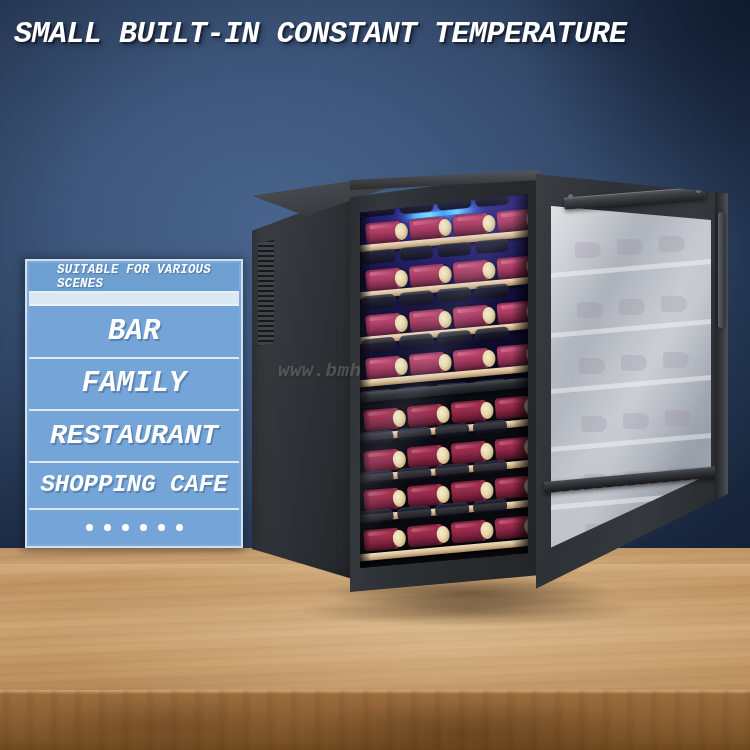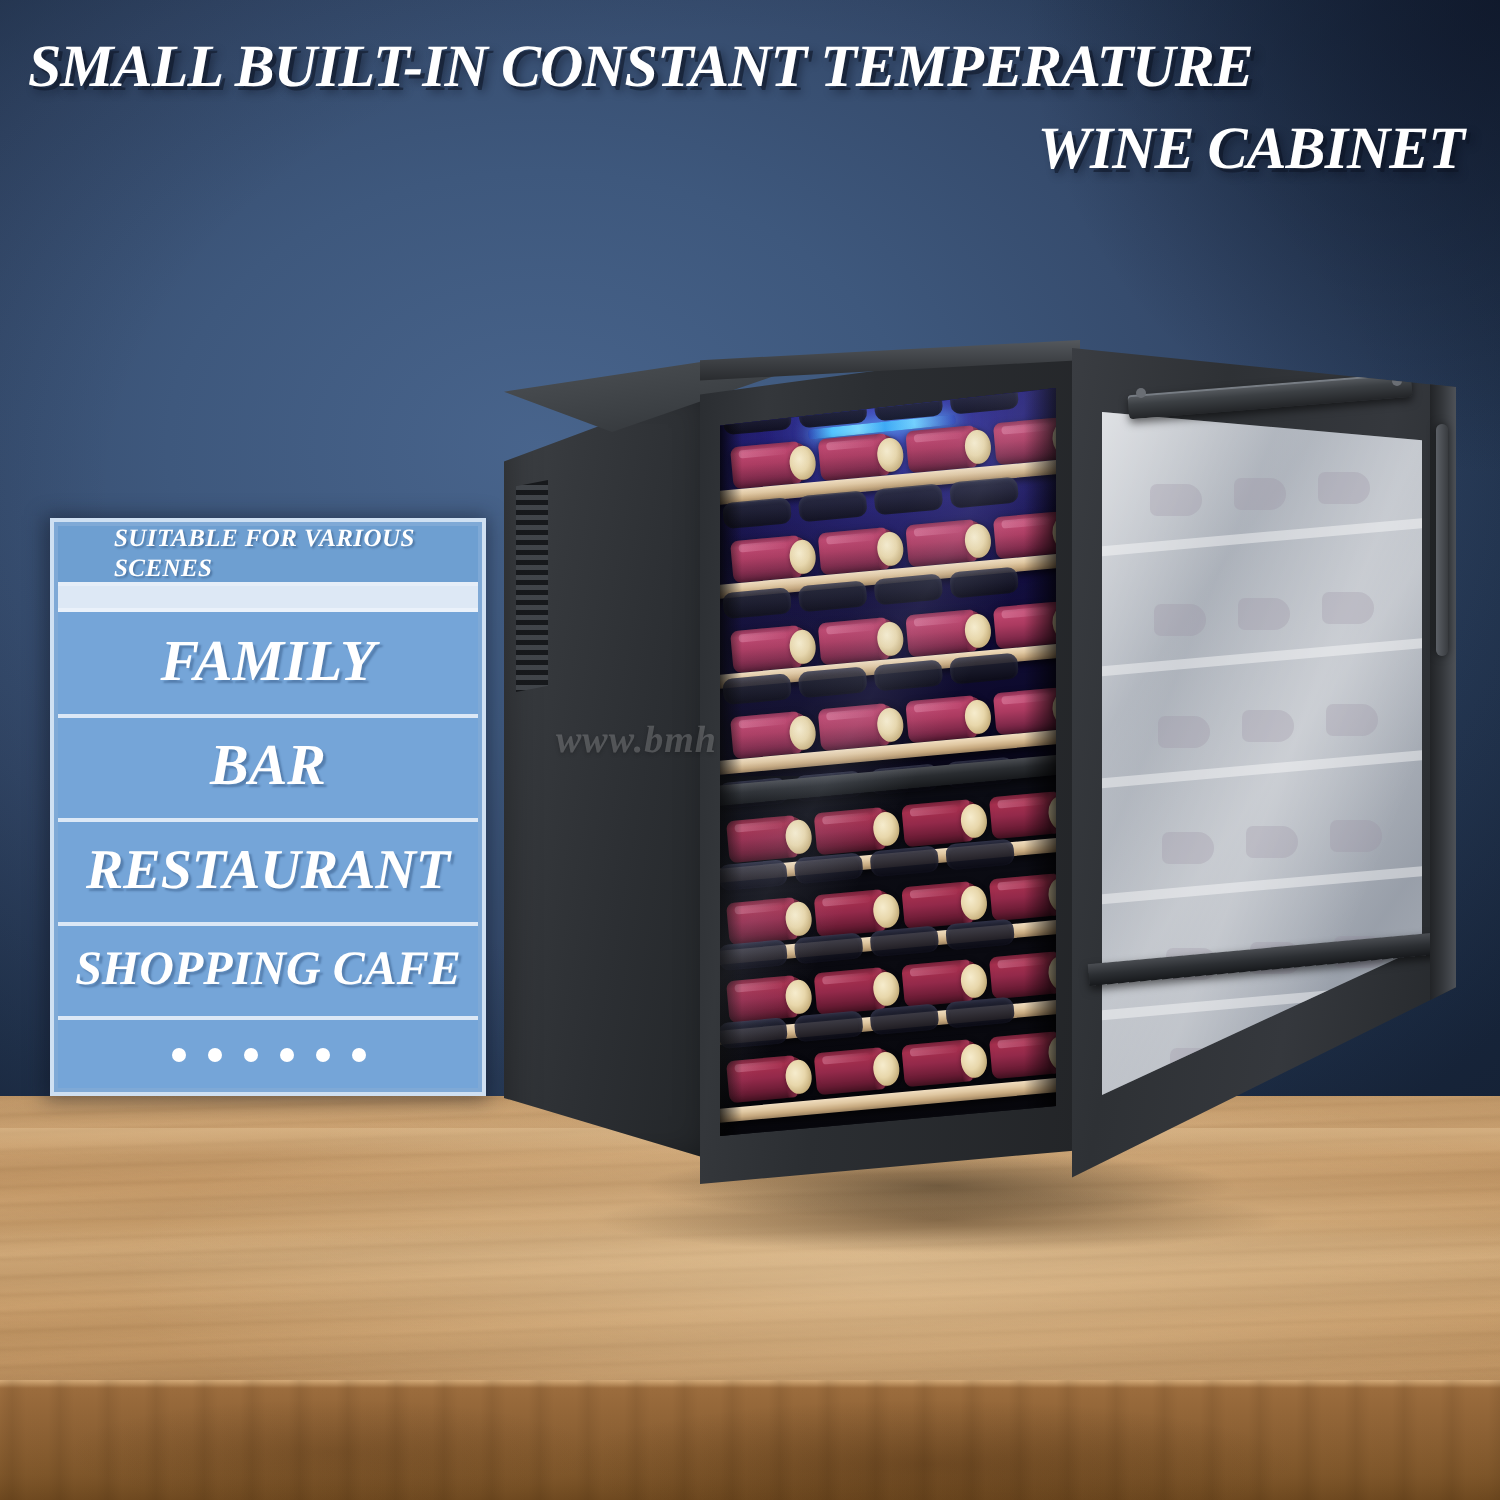--- a/index.html
+++ b/index.html
@@ -8,21 +8,21 @@
     padding: 0;
     background: #000;
   }
   * { box-sizing: border-box; }
 
   #stage {
     position: relative;
     width: 750px;
     height: 750px;
     overflow: hidden;
-    font-family: Liberation Serif, serif;
+    font-family: Liberation Mono, monospace;
     background: #1c2c45;
   }
 
   
   .wall {
     position: absolute;
     left: 0; top: 0;
     width: 750px; height: 560px;
     background:
       radial-gradient(ellipse 620px 460px at 36% 40%,
@@ -536,34 +536,33 @@
     <div class="floor-glow"></div>
     <div class="floor-shadow-base"></div>
   </div>
 
   <div class="table-edge">
     <div class="table-edge-hi"></div>
     <div class="table-edge-grain"></div>
   </div>
 
   <div class="headline" id="hl1">SMALL BUILT-IN CONSTANT TEMPERATURE</div>
-  <div class="headline" id="hl2">WINE CABINET</div>
 
   <div class="panel-shadow"></div>
   <div class="panel">
     <div class="panel-head">
       <span>SUITABLE FOR VARIOUS SCENES</span>
     </div>
     <div class="panel-spacer"></div>
 
     <div class="scene-row sz-xl">
-      <span>FAMILY</span>
+      <span>BAR</span>
     </div>
     <div class="scene-row sz-xl">
-      <span>BAR</span>
+      <span>FAMILY</span>
     </div>
     <div class="scene-row sz-lg">
       <span>RESTAURANT</span>
     </div>
     <div class="scene-row sz-md">
       <span>SHOPPING CAFE</span>
     </div>
 
     <div class="dots-row">
       <span class="dot"></span>

